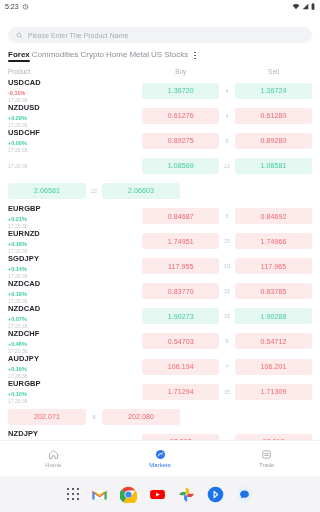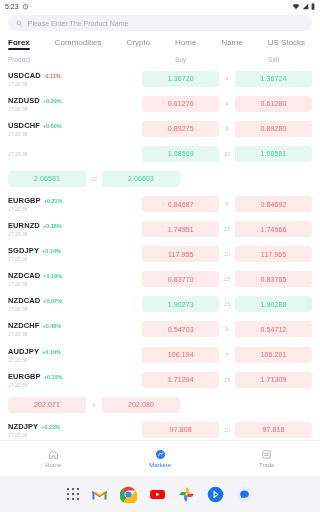--- a/index.html
+++ b/index.html
@@ -18,33 +18,33 @@
     padding: 0 5px; font-size: 7px; color: #3c3c3c;
   }
   .sb-left { display:flex; align-items:center; gap:3px; }
   .sb-right { display:flex; align-items:center; gap:2px; }
   .sb-ico { display:block; }
 
   
   .searchwrap { flex: 0 0 21px; padding: 2px 8px 3px 8px; }
   .searchbar {
     height: 16px; border-radius: 8px; background: #f2f3f6;
-    display: flex; align-items: center; padding: 0 8px; gap: 5px;
+    display: flex; align-items: center; padding: 0 8px; gap: 5px; margin-top: 12px;
   }
   .search-input {
     border: 0; outline: 0; background: transparent;
     font-family: "Liberation Sans", sans-serif;
     font-size: 7px; color: #a9acb4; width: 100%; height: 100%;
   }
   .search-input::placeholder { color: #a9acb4; }
 
   
   .tabsrow {
     flex: 0 0 19px; display: flex; align-items: center;
-    padding: 0 8px; gap: 25px; position: relative;
+    padding: 0 8px; gap: 2px; position: relative;
   }
   .tab {
     font-size: 8px; color: #8b8f99; white-space: nowrap; position: relative;
     padding-bottom: 3px;
   }
   .tab.active { color: #1b1d21; font-weight: bold; }
   .tab.active::after {
     content:""; position:absolute; left: 0; right: 0; bottom: 0;
     height: 2px; border-radius: 1px; background: #1b1d21;
   }
@@ -60,21 +60,21 @@
   .ch-buy { width: 78px; text-align: center; }
   .ch-mid { width: 16px; }
   .ch-sell { width: 78px; text-align: center; }
 
   
   .list { flex: 1 1 auto; overflow: hidden; }
   .row {
     height: 25.1px; display: flex; align-items: center; padding: 0 8px;
   }
   .sym-cell { width: 136px; display: flex; flex-direction: column; justify-content:center; gap:1px; }
-  .sym-line { display: flex; align-items: baseline; gap: 3px; }
+  .sym-line { display: flex; align-items: baseline; gap: 3px; flex-direction: column; }
   .sym { font-size: 7.5px; font-weight: bold; color: #22252b; letter-spacing: .1px; }
   .chg { font-size: 5.5px; font-weight: bold; }
   .chg.up { color: #3ecf9a; }
   .chg.down { color: #f2656b; }
   .tstamp { font-size: 5px; color: #c3c6cc; }
 
   .pricecell {
     width: 78px; height: 16px; border-radius: 3px;
     display: flex; align-items: center; justify-content: center;
     font-size: 7px; letter-spacing: .1px;
@@ -138,21 +138,21 @@
       </svg>
       <input class="search-input" type="text" placeholder="Please Enter The Product Name" style="">
     </div>
   </div>
 
   <div class="tabsrow">
     <div class="tab active">Forex</div>
     <div class="tab">Commodities</div>
     <div class="tab">Crypto</div>
     <div class="tab">Home</div>
-    <div class="tab">Name</div>
+    <div class="tab">Metal</div>
     <div class="tab">US Stocks</div>
     <div class="tab-more">
         <i></i>
         <i></i>
         <i></i>
       </div>
   </div>
 
   <div class="colhead">
     <div class="ch-product">Product</div>

